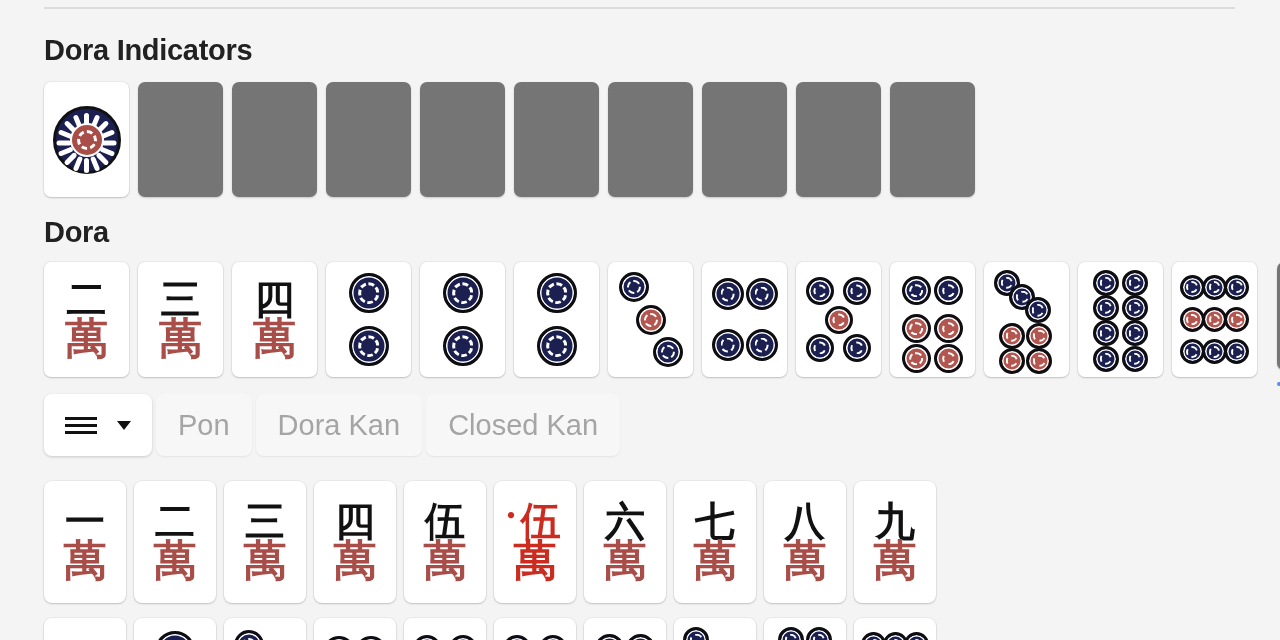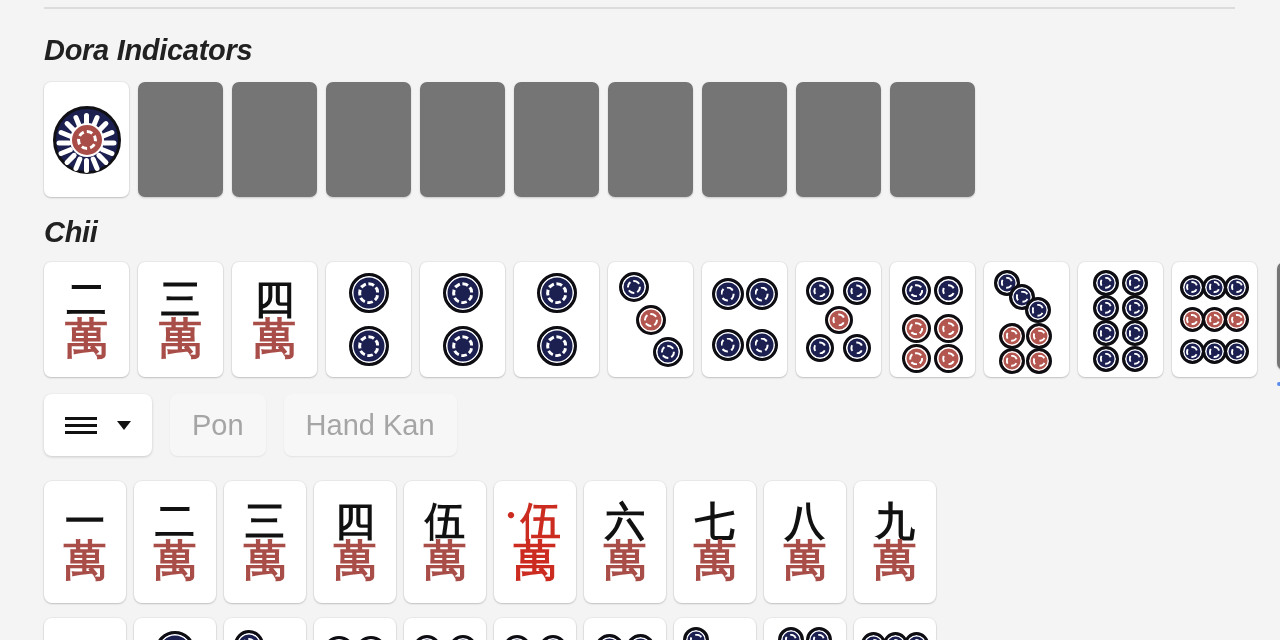--- a/index.html
+++ b/index.html
@@ -14,21 +14,21 @@
 
   .divider {
     position: absolute; left: 44px; top: 7px;
     width: 1191px; height: 2px;
     background: #dcdcdc;
   }
 
   .section-title {
     position: absolute; left: 44px;
     font-size: 29px; font-weight: bold; color: #212121;
-    letter-spacing: -0.3px; margin: 0; font-style: italic;
+    letter-spacing: -0.3px; margin: 0;
   }
   #dora-title { top: 34px; }
   #hand-title { top: 216px; }
 
   .tile-row { position: absolute; display: flex; }
   #dora-row  { left: 44px; top: 82px;  gap: 9px; }
   #hand-row  { left: 44px; top: 262px; gap: 9px; }
   #picker-man { left: 44px; top: 481px; gap: 8px; }
   #picker-pin { left: 44px; top: 618px; gap: 8px; }
 
@@ -114,21 +114,21 @@
   .onepin .core::after {
     content: ""; position: absolute;
     left: 50%; top: 50%; transform: translate(-50%,-50%);
     width: 14px; height: 14px; border-radius: 50%;
     border: 3px dashed #ffffff;
   }
 
   
   #action-bar {
     position: absolute; left: 44px; top: 394px;
-    display: flex; align-items: center; gap: 18px;
+    display: flex; align-items: center; gap: 4px;
   }
   .select-box {
     width: 108px; height: 62px;
     background: #ffffff; border-radius: 8px;
     box-shadow: 0 1px 3px rgba(0,0,0,0.18);
     display: flex; align-items: center; justify-content: center;
     gap: 20px; cursor: pointer;
   }
   .sort-icon { display: flex; flex-direction: column; gap: 4px; }
   .sort-icon i { display: block; width: 32px; height: 3px; background: #111; }
@@ -187,21 +187,21 @@
       <div class="tile back"></div>
       <div class="tile back"></div>
       <div class="tile back"></div>
       <div class="tile back"></div>
       <div class="tile back"></div>
       <div class="tile back"></div>
       <div class="tile back"></div>
       <div class="tile back"></div>
     </div>
 
-  <h2 class="section-title" id="hand-title">Chii</h2>
+  <h2 class="section-title" id="hand-title">Dora</h2>
 
   <div class="tile-row" id="hand-row">
       <div class="tile" title="2 man">
         <div class="man">
           <span class="num">二</span>
           <span class="wan">萬</span>
         </div>
       </div>
       <div class="tile" title="3 man">
         <div class="man">
@@ -312,21 +312,22 @@
   <div id="action-bar">
     <div class="select-box">
       <span class="sort-icon">
         <i></i>
           <i></i>
           <i></i>
       </span>
       <span class="caret"></span>
     </div>
   <button class="act-btn" disabled="">Pon</button>
-      <button class="act-btn" disabled="">Hand Kan</button>
+      <button class="act-btn" disabled="">Dora Kan</button>
+      <button class="act-btn" disabled="">Closed Kan</button>
     </div>
 
   <div class="tile-row" id="picker-man">
       <div class="tile small" title="1 man">
         <div class="man">
           <span class="num">一</span>
           <span class="wan">萬</span>
         </div>
       </div>
       <div class="tile small" title="2 man">

